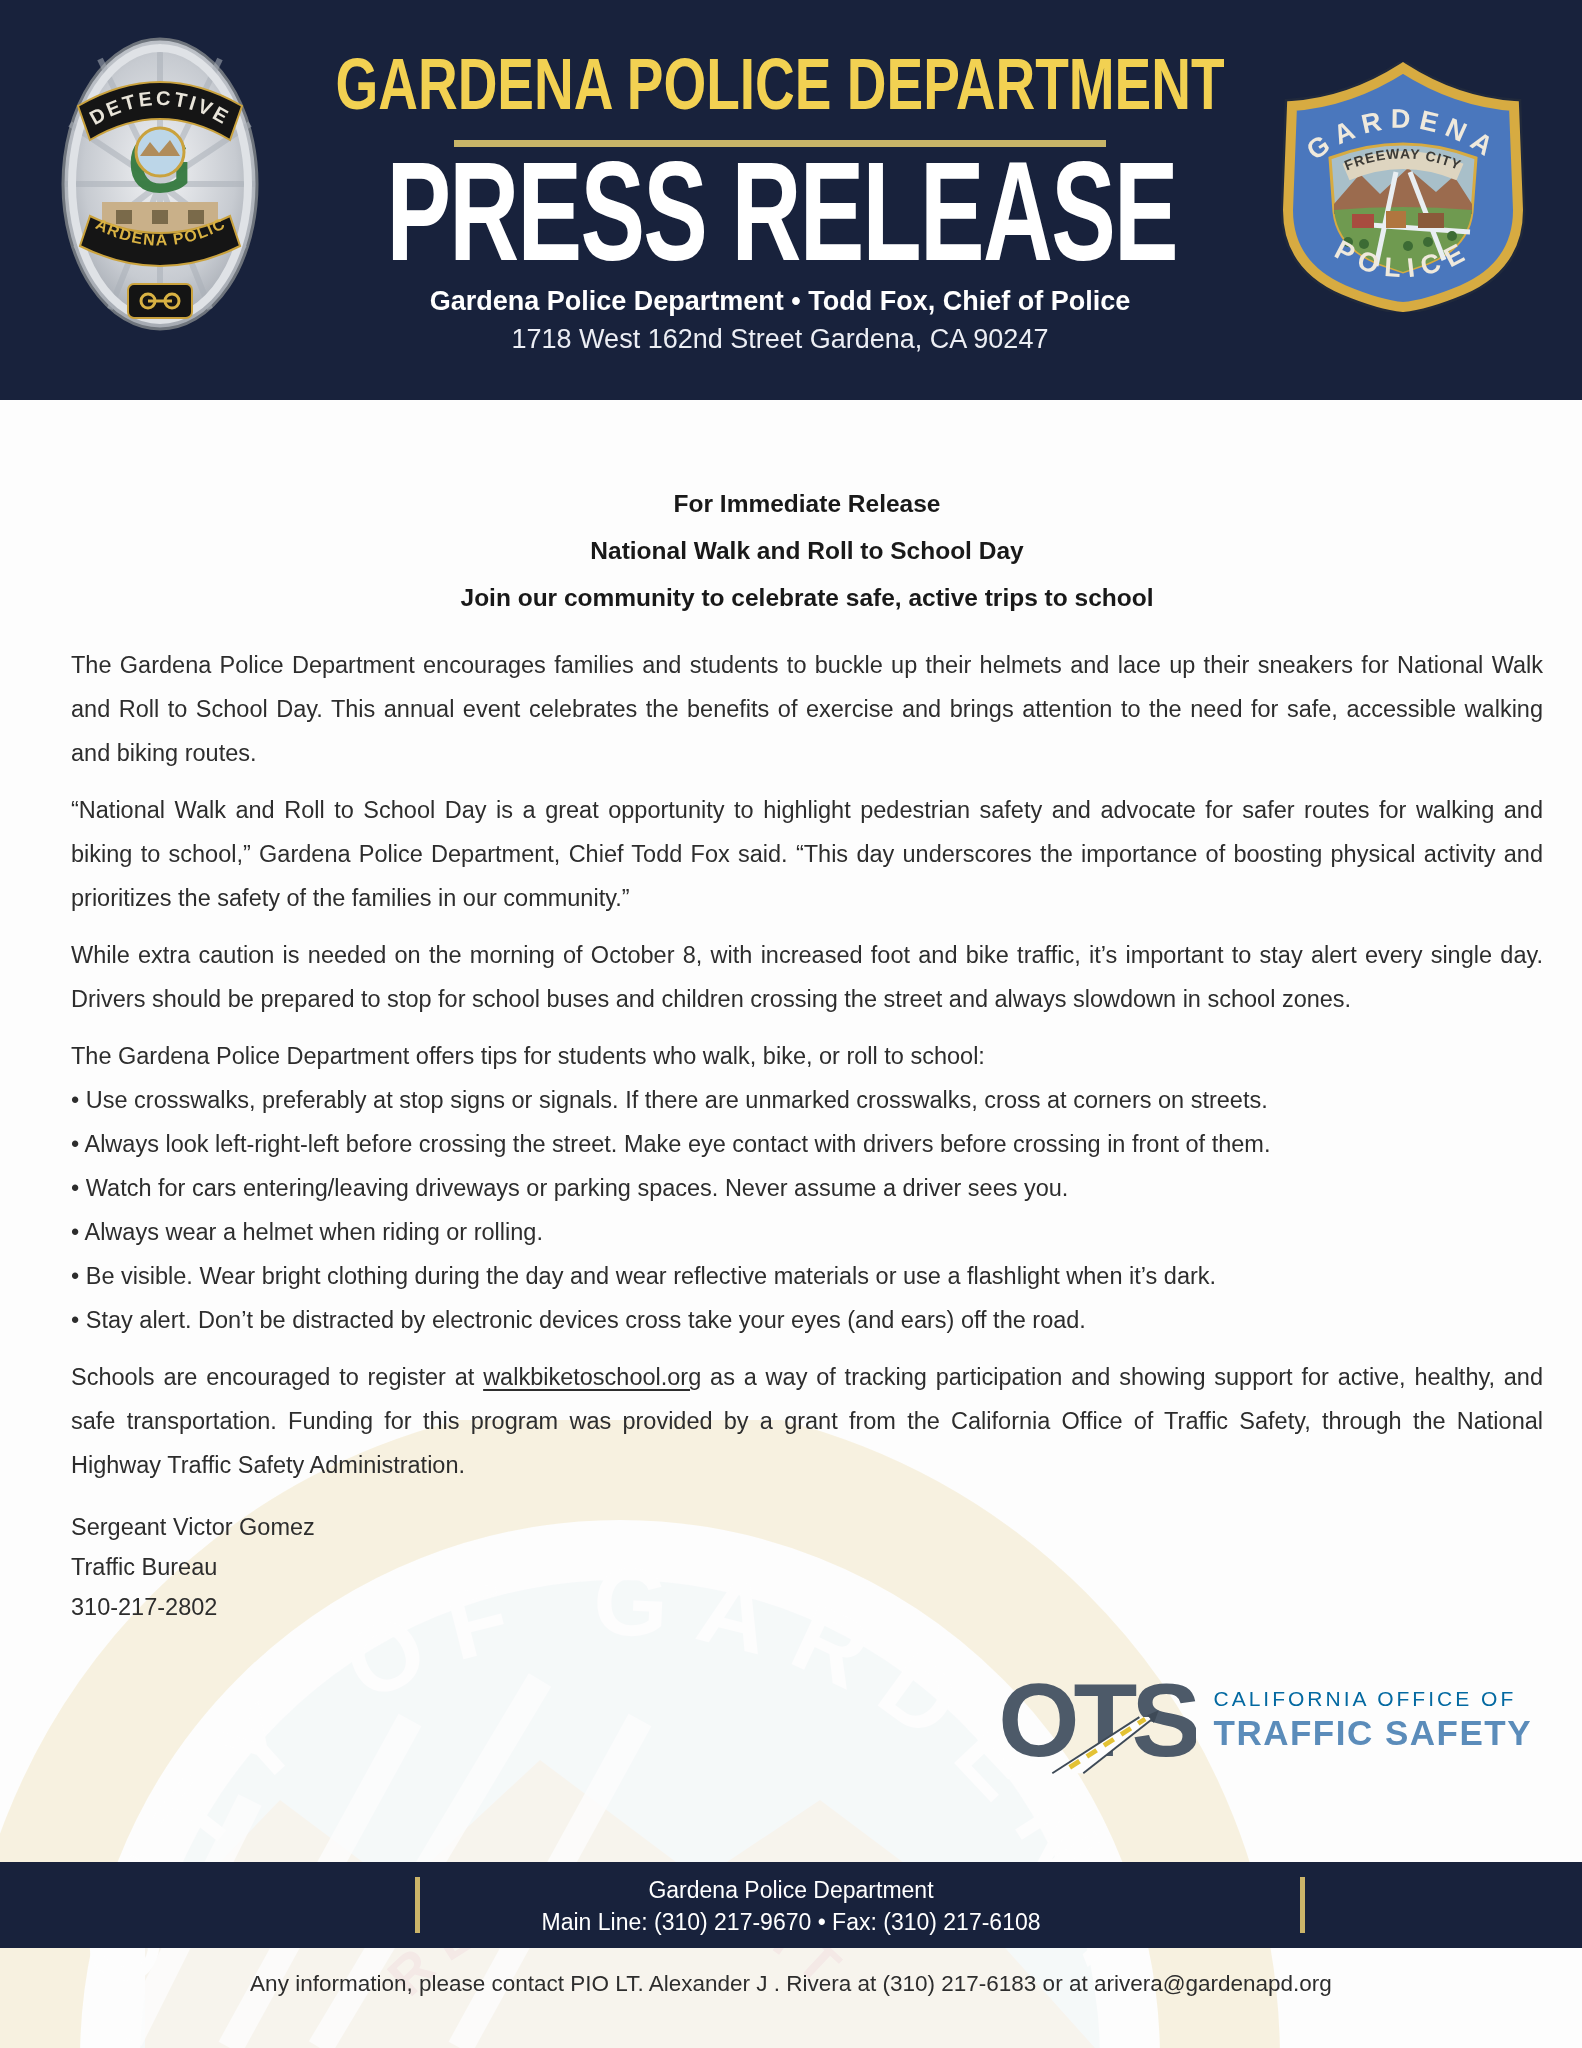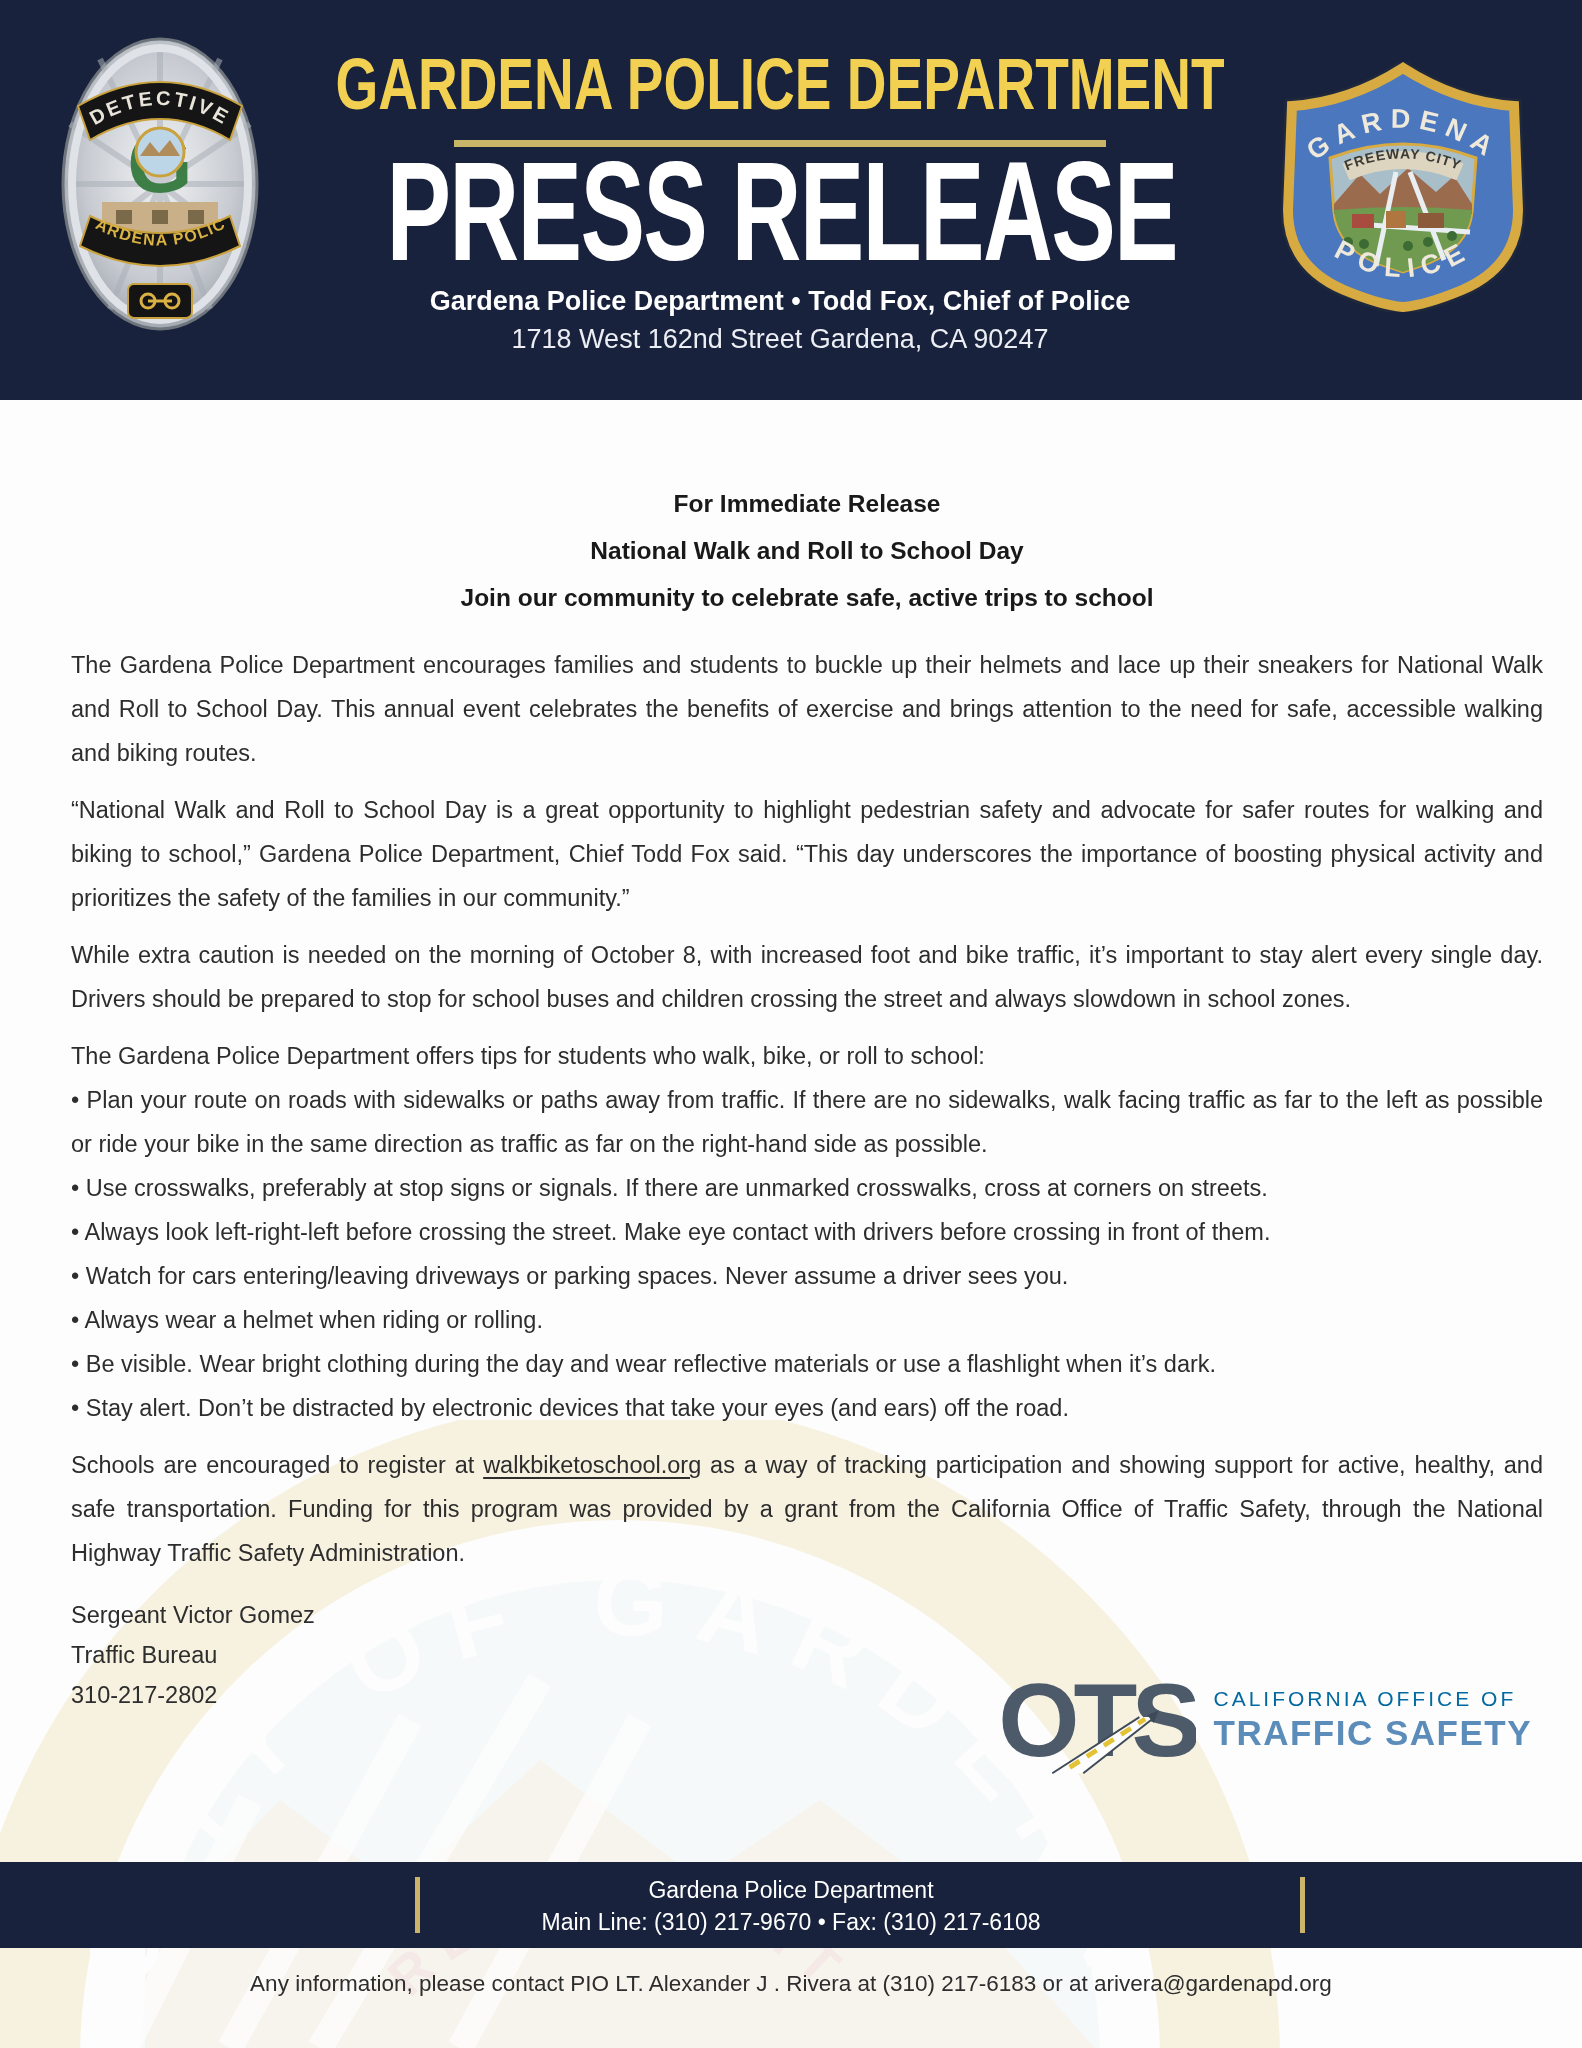--- a/index.html
+++ b/index.html
@@ -186,27 +186,26 @@
         <div>National Walk and Roll to School Day</div>
         <div>Join our community to celebrate safe, active trips to school</div>
       </div>
 
       <p class="para">The Gardena Police Department encourages families and students to buckle up their helmets and lace up their sneakers for National Walk and Roll to School Day. This annual event celebrates the benefits of exercise and brings attention to the need for safe, accessible walking and biking routes.</p>
       <p class="para">“National Walk and Roll to School Day is a great opportunity to highlight pedestrian safety and advocate for safer routes for walking and biking to school,” Gardena Police Department, Chief Todd Fox said. “This day underscores the importance of boosting physical activity and prioritizes the safety of the families in our community.”</p>
       <p class="para">While extra caution is needed on the morning of October 8, with increased foot and bike traffic, it’s important to stay alert every single day. Drivers should be prepared to stop for school buses and children crossing the street and always slowdown in school zones.</p>
 
       <div class="tips">
         <div class="tip">The Gardena Police Department offers tips for students who walk, bike, or roll to school:</div>
-        <div class="tip">• Plan your route on roads with sidewalks or paths away from traffic. If there are no sidewalks, walk facing traffic as far to the left as possible or ride your bike in the same direction as traffic as far on the right-hand side as possible.</div>
         <div class="tip">• Use crosswalks, preferably at stop signs or signals. If there are unmarked crosswalks, cross at corners on streets.</div>
         <div class="tip">• Always look left-right-left before crossing the street. Make eye contact with drivers before crossing in front of them.</div>
         <div class="tip">• Watch for cars entering/leaving driveways or parking spaces. Never assume a driver sees you.</div>
         <div class="tip">• Always wear a helmet when riding or rolling.</div>
         <div class="tip">• Be visible. Wear bright clothing during the day and wear reflective materials or use a flashlight when it’s dark.</div>
-        <div class="tip">• Stay alert. Don’t be distracted by electronic devices that take your eyes (and ears) off the road.</div>
+        <div class="tip">• Stay alert. Don’t be distracted by electronic devices cross take your eyes (and ears) off the road.</div>
       </div>
 
       <p class="schools"><span>Schools are encouraged to register at </span><a class="reg-link">walkbiketoschool.org</a><span> as a way of tracking participation and showing support for active, healthy, and safe transportation. Funding for this program was provided by a grant from the California Office of Traffic Safety, through the National Highway Traffic Safety Administration.</span></p>
 
       <div class="contact">
         <div>Sergeant Victor Gomez</div>
         <div>Traffic Bureau</div>
         <div>310-217-2802</div>
       </div>
     </div>

